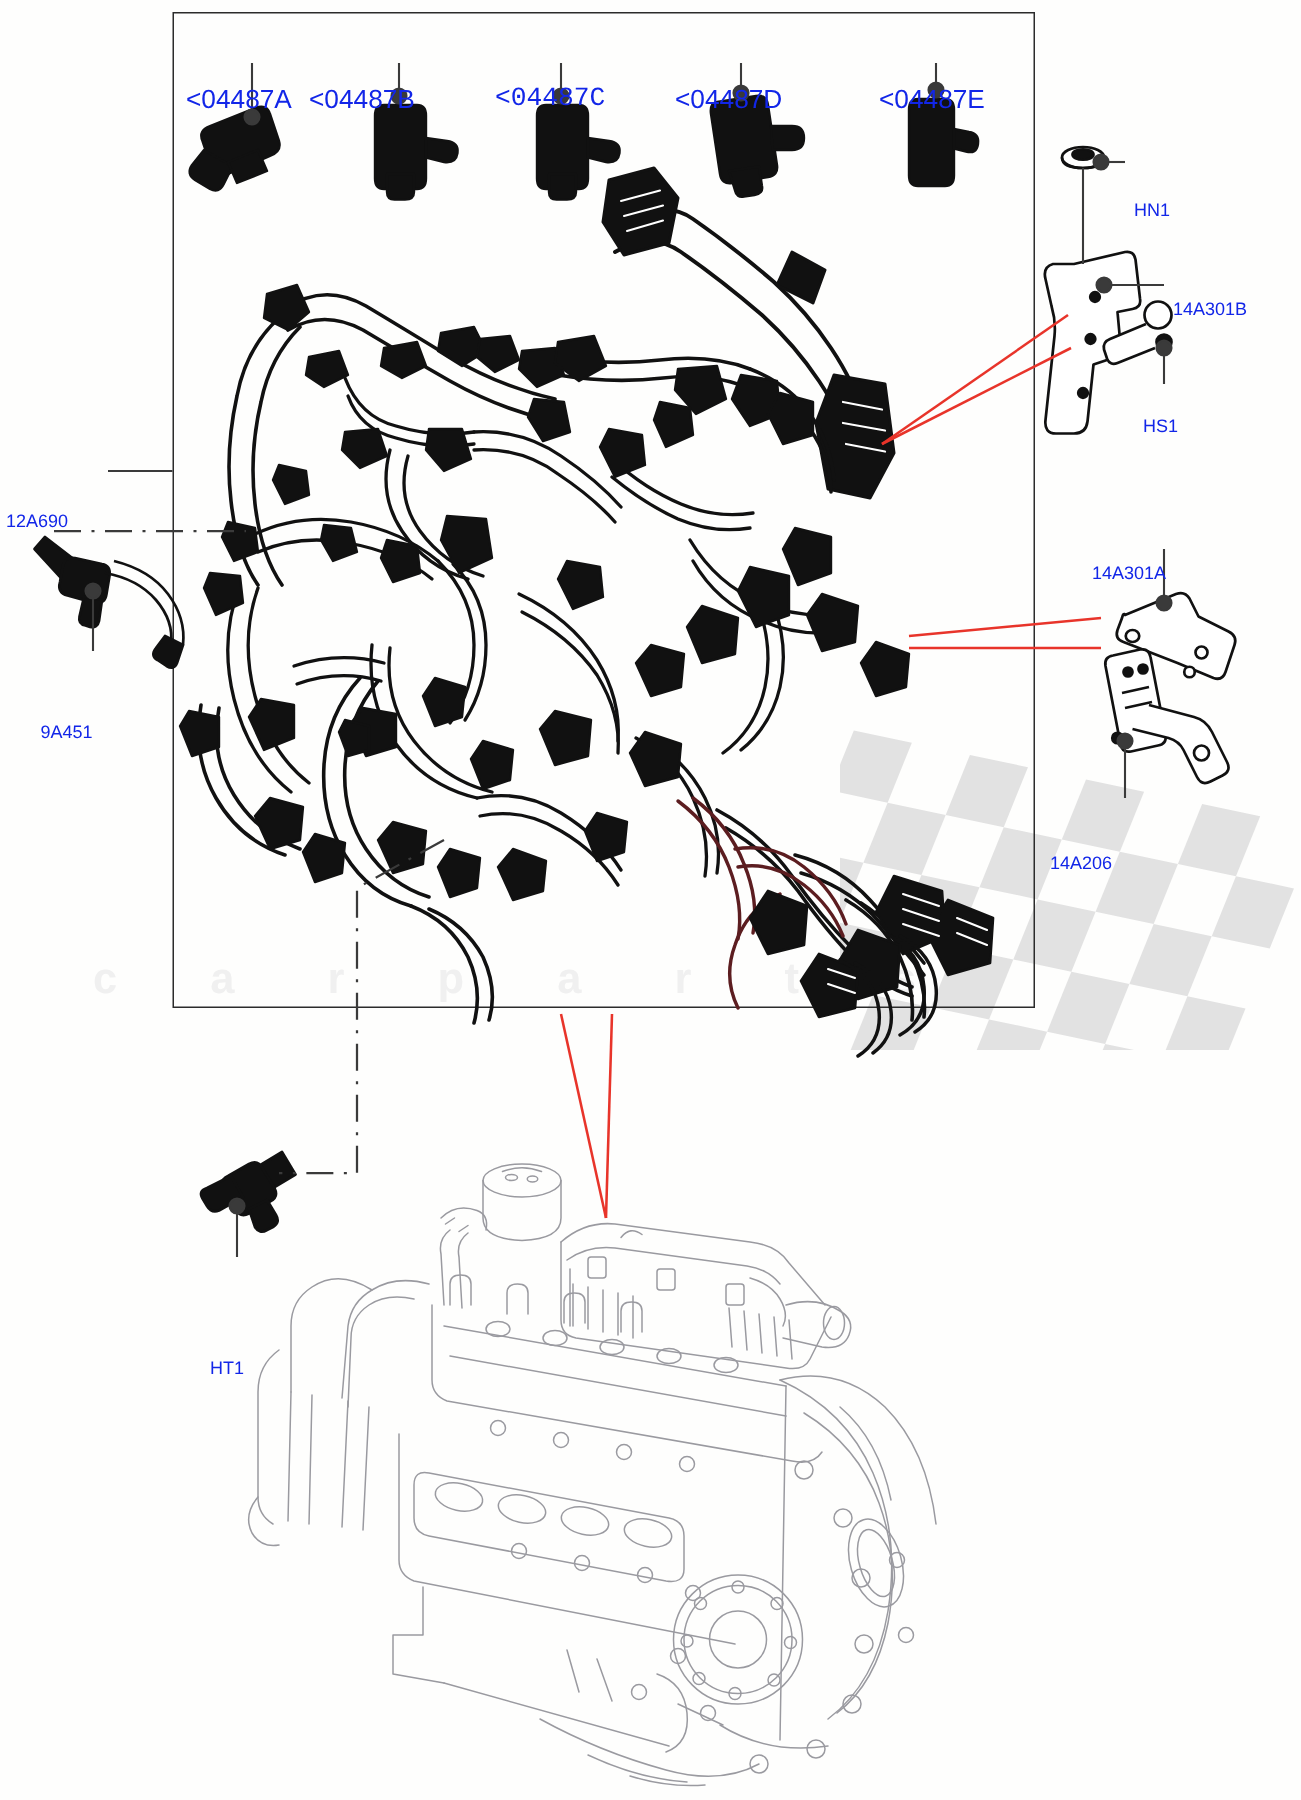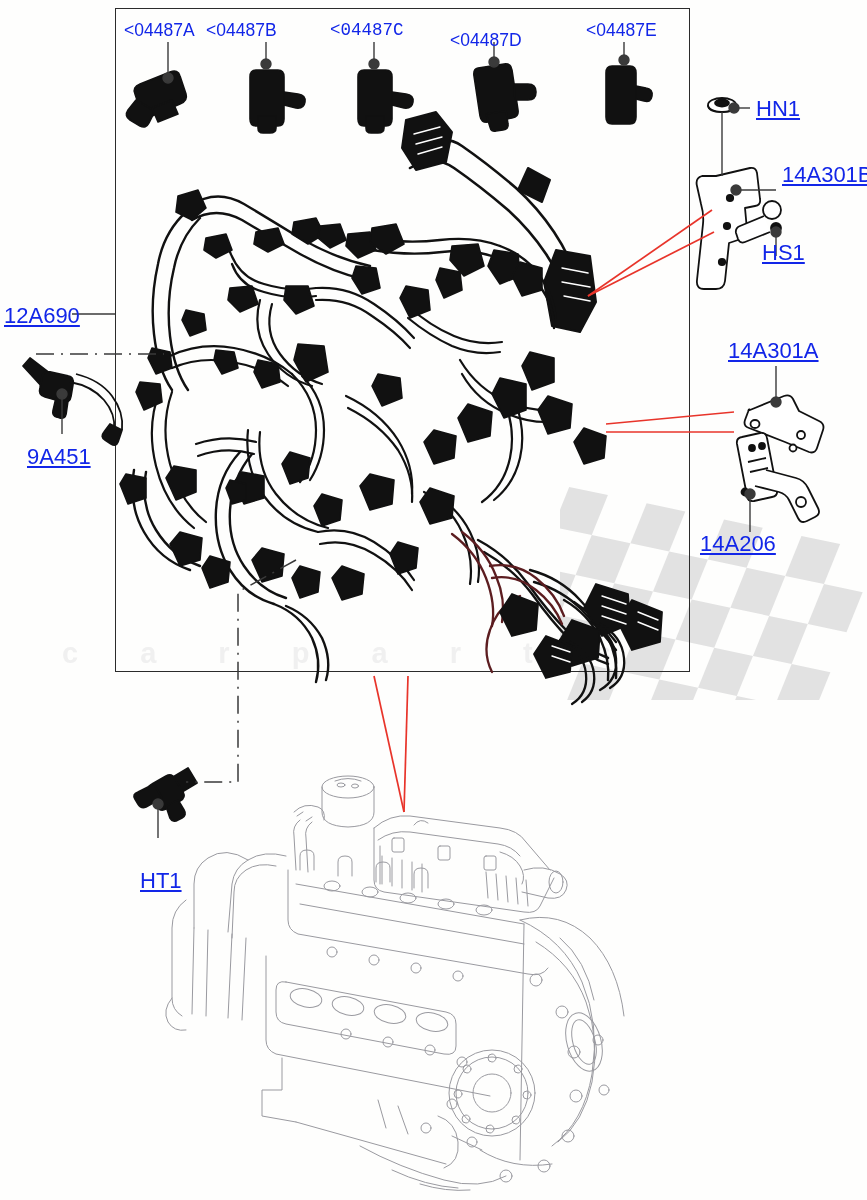--- a/index.html
+++ b/index.html
@@ -69,22 +69,23 @@
   }
 
   
   .lbl {
     position: absolute;
     color: #1226e8;
     font-size: 17.5px;
     font-weight: normal;
     white-space: nowrap;
     line-height: 1;
-  }
-  .lbl.big { font-size: 22px; text-decoration: underline; }
+    margin-top: 36px;
+  }
+  .lbl.big { font-size: 12px; }
 
   
   .svg-layer {
     position: absolute;
     left: 0; top: 0;
     width: 867px;
     height: 1200px;
     pointer-events: none;
   }
 </style>
@@ -556,21 +557,21 @@
       <path d="M606 432 L734 432"></path>
 
       <path d="M374 676 L404 812"></path>
       <path d="M408 676 L404 812"></path>
     </g>
   </svg>
 
   <div class="lbl" style="left:124px; top:22px;">&lt;04487A</div>
   <div class="lbl" style="left:206px; top:22px;">&lt;04487B</div>
   <div class="lbl" style="left:330px; top:22px;font-family:Liberation Mono, monospace;">&lt;04487C</div>
-  <div class="lbl" style="left:450px; top:32px;">&lt;04487D</div>
+  <div class="lbl" style="left:450px; top:22px;">&lt;04487D</div>
   <div class="lbl" style="left:586px; top:22px;">&lt;04487E</div>
 
   <div class="lbl big" style="left:4px;   top:305px;">12A690</div>
   <div class="lbl big" style="left:27px;  top:446px;">9A451</div>
   <div class="lbl big" style="left:140px; top:870px;">HT1</div>
 
   <div class="lbl big" style="left:756px; top:98px;">HN1</div>
   <div class="lbl big" style="left:782px; top:164px;">14A301B</div>
   <div class="lbl big" style="left:762px; top:242px;">HS1</div>
   <div class="lbl big" style="left:728px; top:340px;">14A301A</div>

